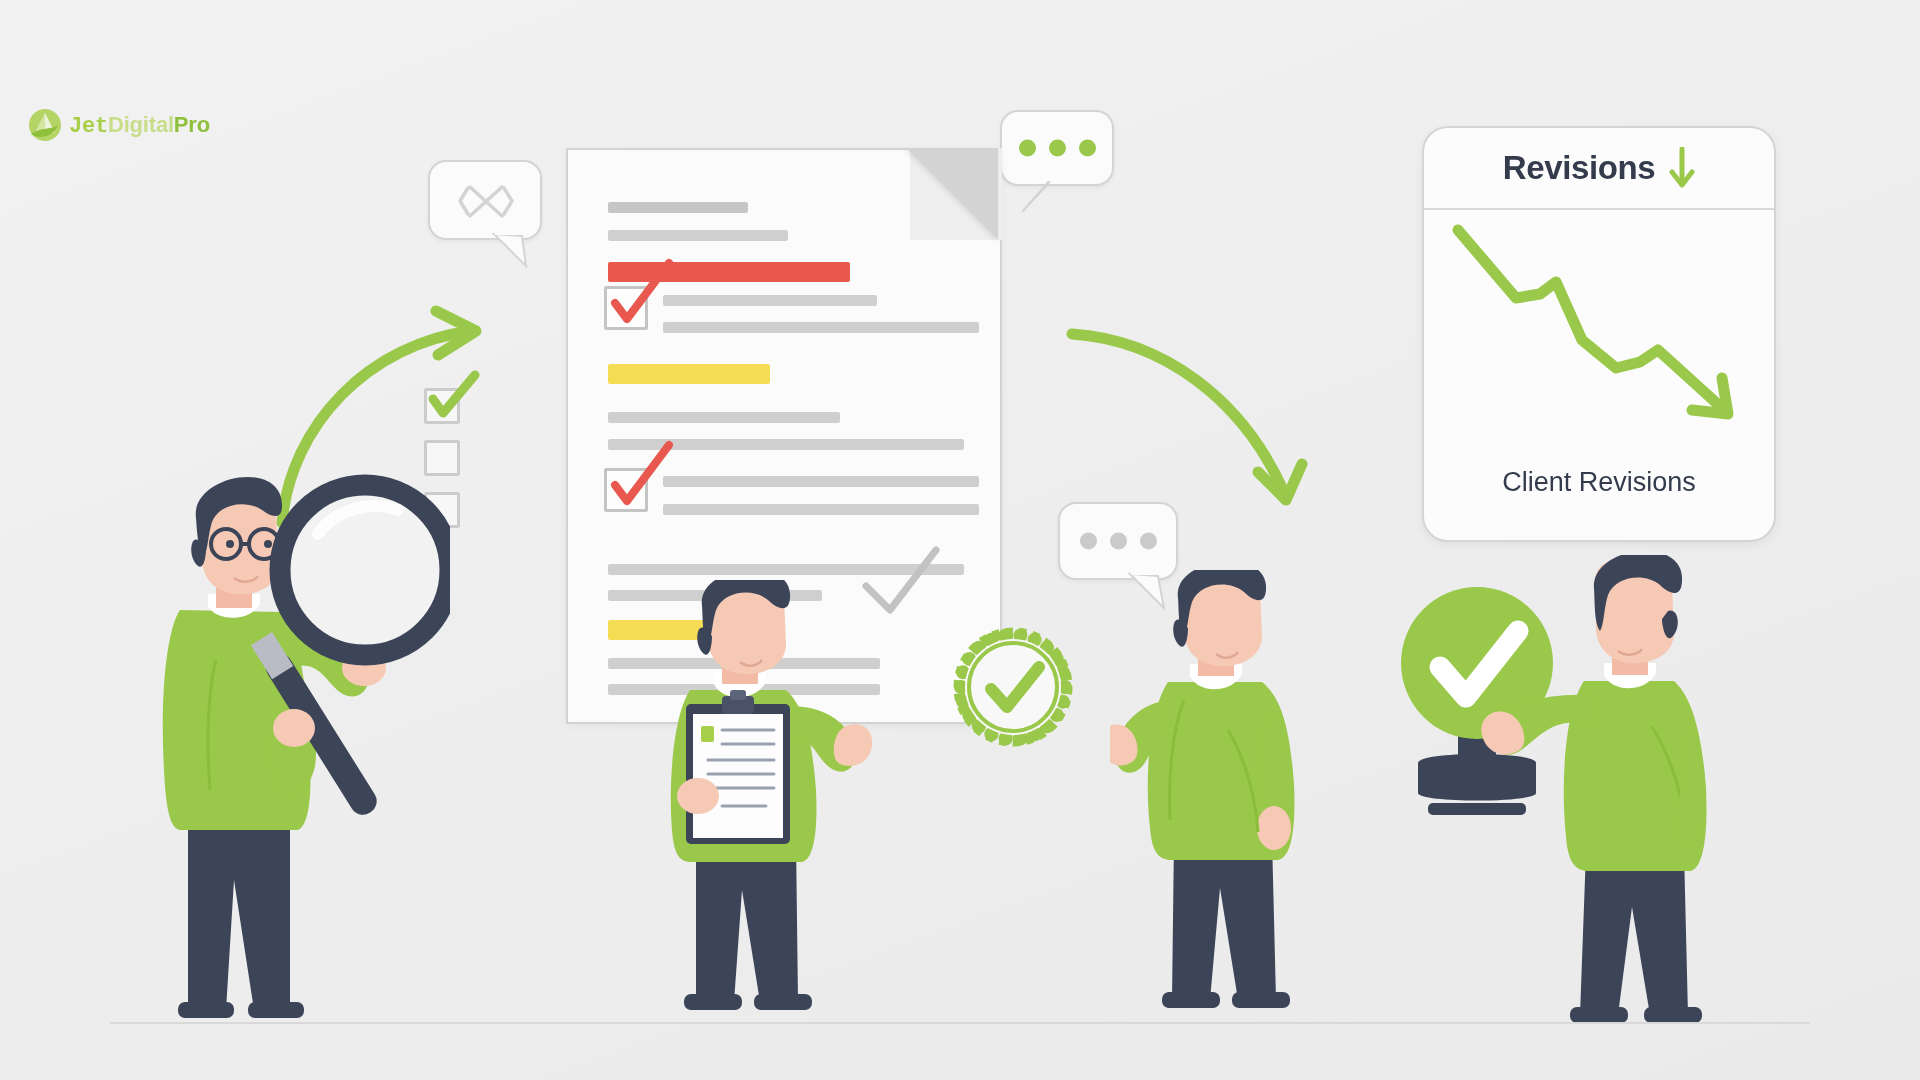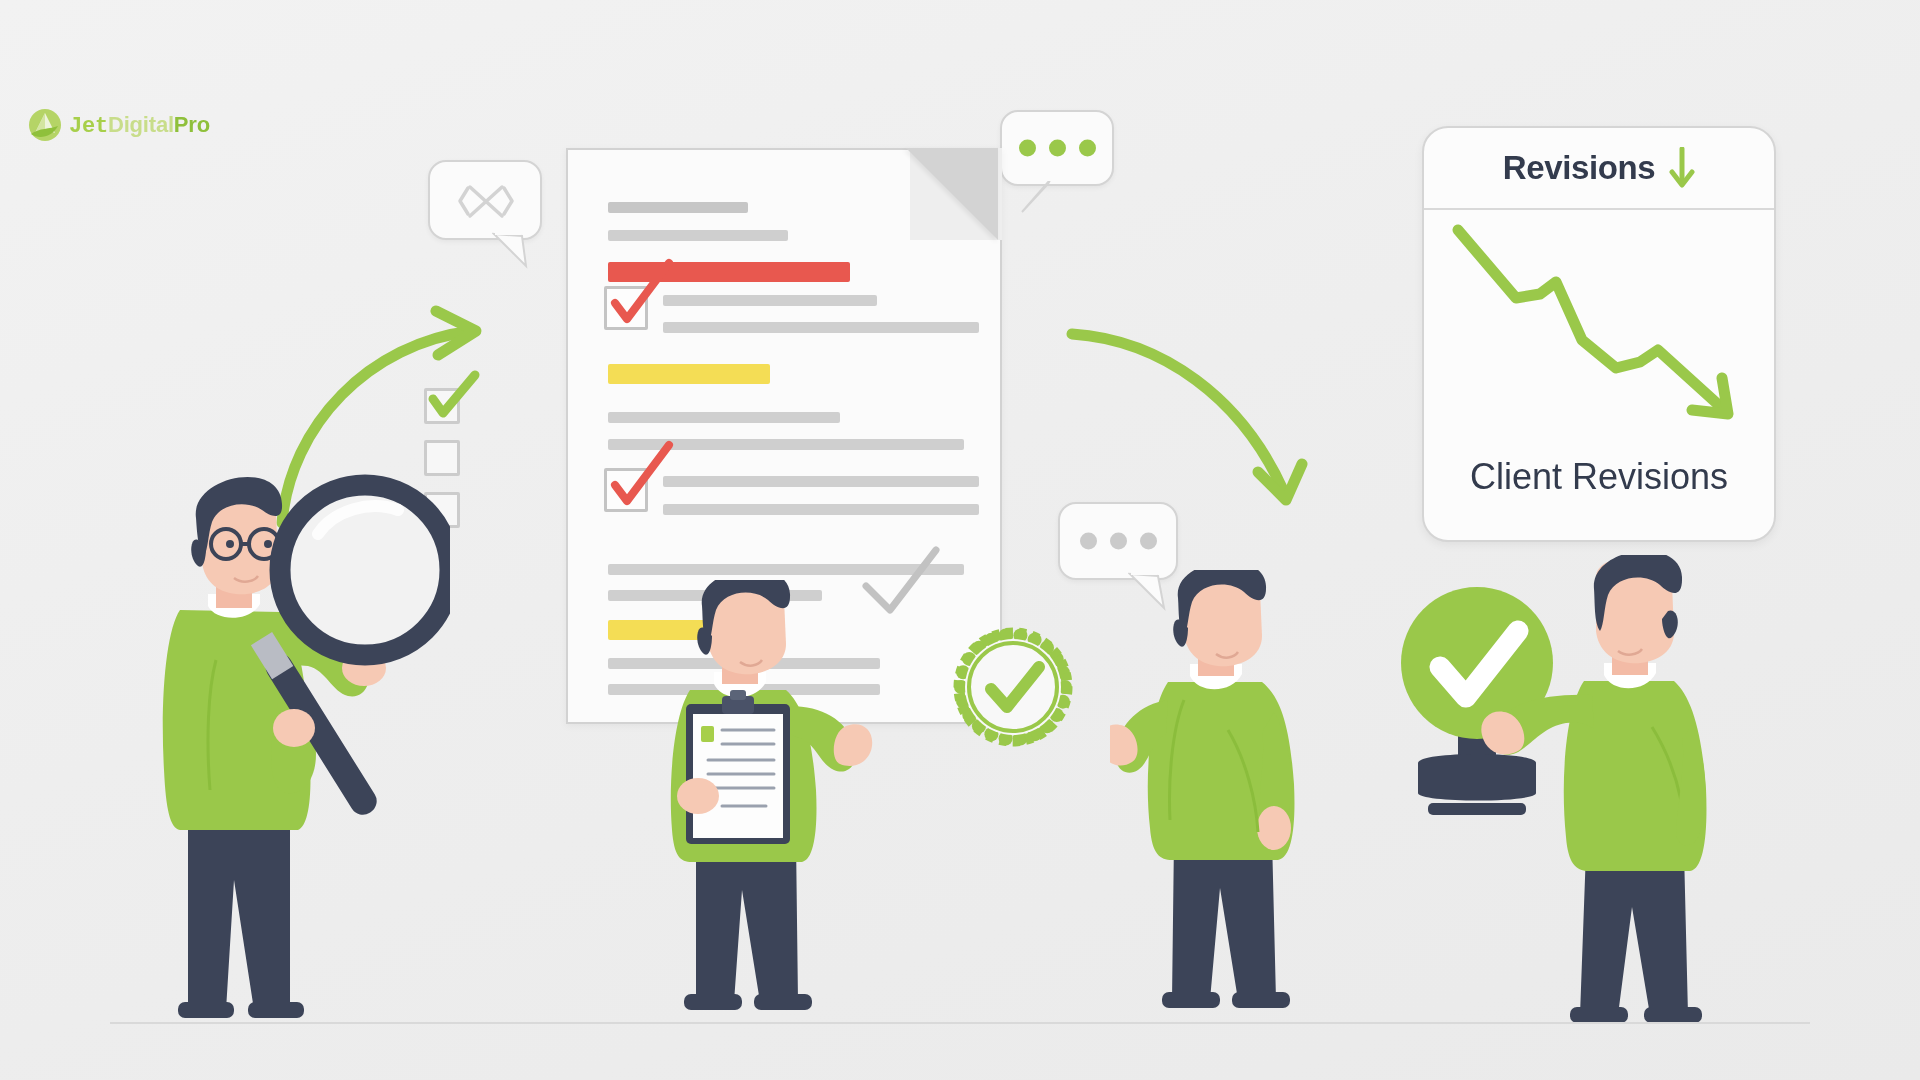--- a/index.html
+++ b/index.html
@@ -135,21 +135,21 @@
   #card-title {
     font-size: 33px;
     font-weight: 700;
     color: #333b4d;
     letter-spacing: -0.4px;
   }
   #card-label {
     position: absolute;
     left: 0; right: 0; bottom: 42px;
     text-align: center;
-    font-size: 36px;
+    font-size: 27px;
     color: #333b4d;
   }
   #card-chart { position: absolute; left: 20px; top: 92px; }
 
   
   .char { position: absolute; }
 
   
   svg { display: block; }
 </style>

